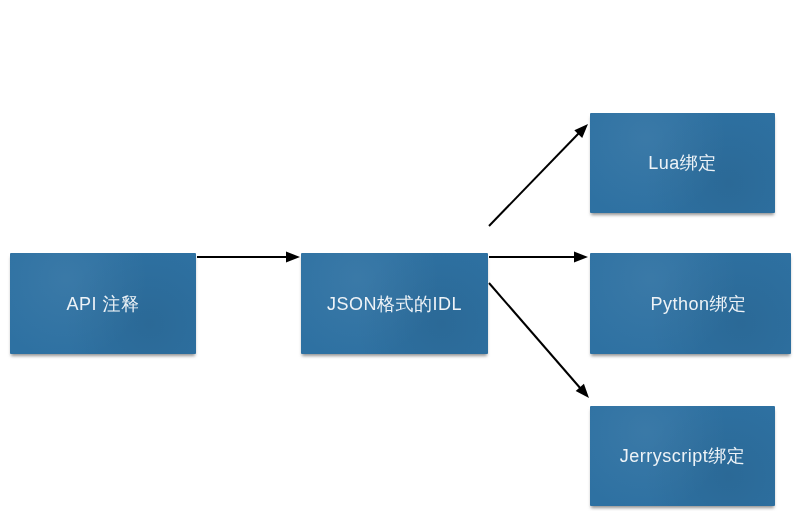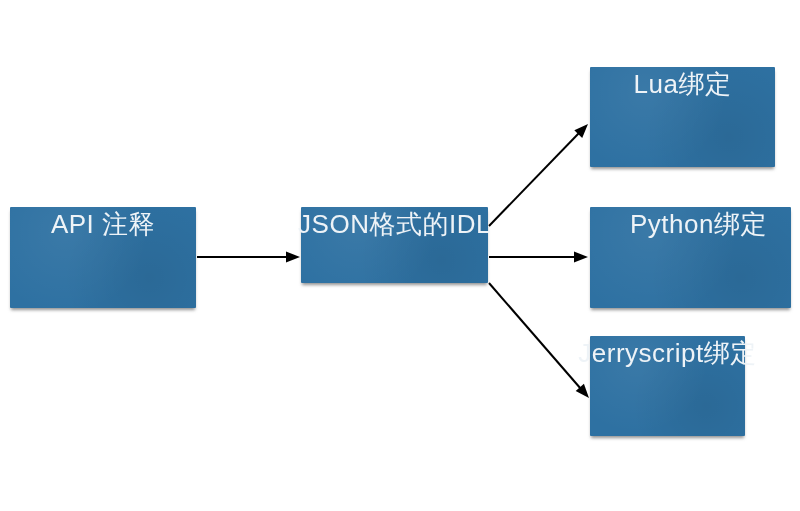--- a/index.html
+++ b/index.html
@@ -13,38 +13,39 @@
     width: 800px;
     height: 511px;
     background: #ffffff;
     overflow: hidden;
   }
   .node {
     position: absolute;
     background: #2e71a2;
     color: #eef3f7;
     display: flex;
-    align-items: flex-start;
+    align-items: center;
     justify-content: center;
-    font-size: 26px;
+    font-size: 18px;
     font-weight: 300;
     letter-spacing: 0.5px;
     white-space: nowrap;
     border-radius: 1px;
     box-shadow: 0 3px 3px -1px rgba(60,60,60,0.55);
     
     background-image:
       radial-gradient(circle at 30% 25%, rgba(255,255,255,0.06), rgba(255,255,255,0) 55%),
       radial-gradient(circle at 75% 70%, rgba(0,0,0,0.07), rgba(0,0,0,0) 55%);
+    margin-top: 46px;
   }
   .node-api        { left: 10px;  top: 207px; width: 186px; height: 101px; }
-  .node-idl        { left: 301px; top: 207px; width: 187px; height: 76px; }
+  .node-idl        { left: 301px; top: 207px; width: 187px; height: 101px; }
   .node-lua        { left: 590px; top: 67px;  width: 185px; height: 100px; }
   .node-python     { left: 590px; top: 207px; width: 185px; height: 101px; }
-  .node-jerryscript{ left: 590px; top: 336px; width: 155px; height: 100px; }
+  .node-jerryscript{ left: 590px; top: 360px; width: 185px; height: 100px; }
   .arrows {
     position: absolute;
     left: 0; top: 0;
     width: 800px;
     height: 511px;
     pointer-events: none;
   }
   .arrows line    { stroke: #000000; stroke-width: 2; }
   .arrows polygon { fill: #000000; stroke: none; }
 </style>

